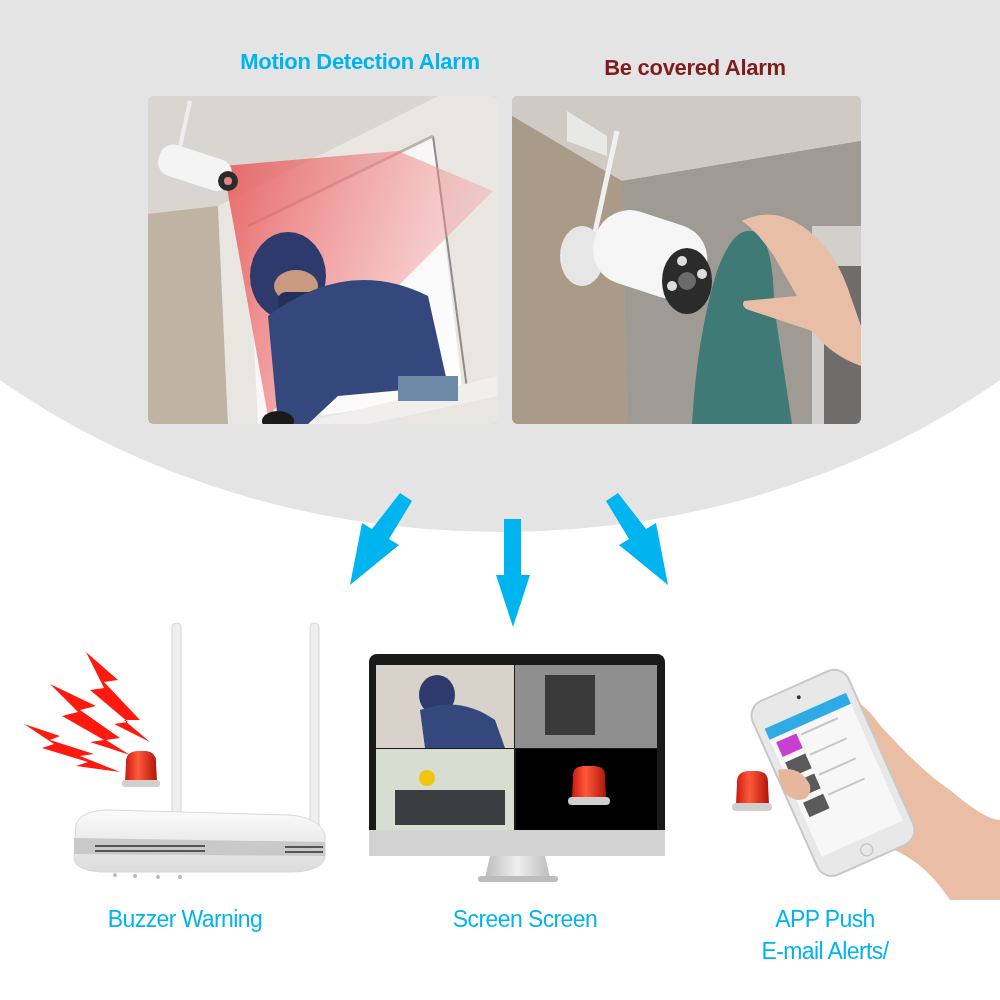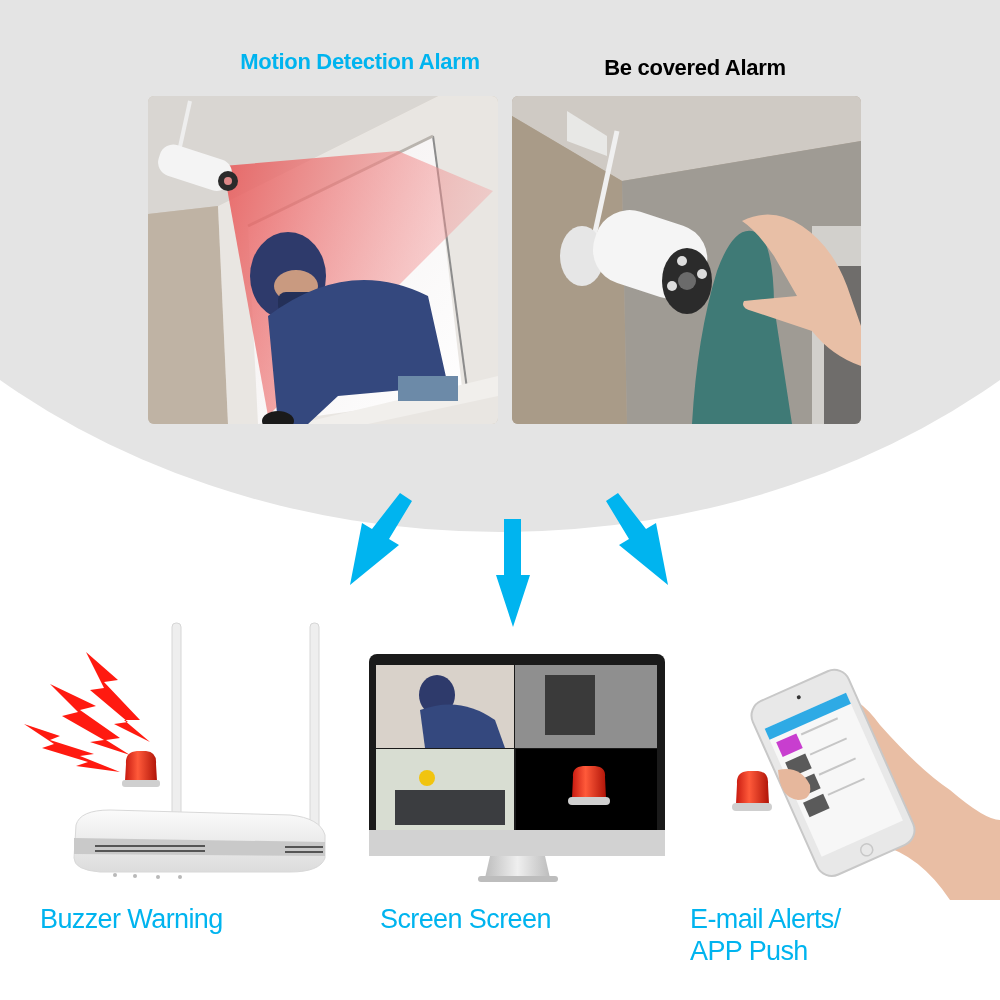--- a/index.html
+++ b/index.html
@@ -28,34 +28,34 @@
   .arrow { position: absolute; }
   .arrow svg { display: block; }
 
   .device { position: absolute; }
   .device svg { display: block; width: 100%; height: 100%; }
   .device.router { left: 20px; top: 620px; width: 330px; height: 265px; }
   .device.monitor { left: 365px; top: 650px; width: 305px; height: 245px; }
   .device.phone { left: 720px; top: 650px; width: 280px; height: 250px; }
 
   .caption {
-    position: absolute; font-size: 27px; letter-spacing: -0.6px; text-align: left;
+    position: absolute; font-size: 23px; letter-spacing: -0.6px; text-align: center;
     line-height: 32px; white-space: nowrap;
   }
   .caption.c1 { left: 40px; width: 290px; top: 903px; }
   .caption.c2 { left: 380px; width: 290px; top: 903px; }
   .caption.c3 { left: 690px; width: 270px; top: 903px; }
 </style>
 </head>
 <body>
 
 <div class="bg-ellipse"></div>
 
 <div class="heading h1" style="color:#00b4ef">Motion Detection Alarm</div>
-<div class="heading h2" style="color:#000000">Be covered Alarm</div>
+<div class="heading h2" style="color:#7f1d1d">Be covered Alarm</div>
 
 <div class="photo p1">
   <svg viewBox="0 0 350 328" preserveAspectRatio="none">
     <defs>
       <linearGradient id="cone" x1="0" y1="0" x2="1" y2="0.3">
         <stop offset="0" stop-color="#e85a5a" stop-opacity="0.9"></stop>
         <stop offset="1" stop-color="#f5a0a0" stop-opacity="0.35"></stop>
       </linearGradient>
       <linearGradient id="win" x1="0" y1="0" x2="1" y2="1">
         <stop offset="0" stop-color="#f2eeee"></stop>
@@ -250,15 +250,15 @@
     <g>
       <path d="M17 134 Q16 122 28 121 L38 121 Q49 122 48 134 L49 154 L16 154 Z" fill="url(#siren3)"></path>
       <rect x="12" y="153" width="40" height="8" rx="4" fill="#cfcfcf"></rect>
     </g>
   </svg>
 </div>
 
 <div class="caption c1" style="color:#00b4ef">Buzzer Warning</div>
 <div class="caption c2" style="color:#00b4ef">Screen Screen</div>
 <div class="caption c3" style="color:#00b4ef">
+  <div>APP Push</div>
   <div>E-mail Alerts/</div>
-  <div>APP Push</div>
 </div>
 
 </body></html>

